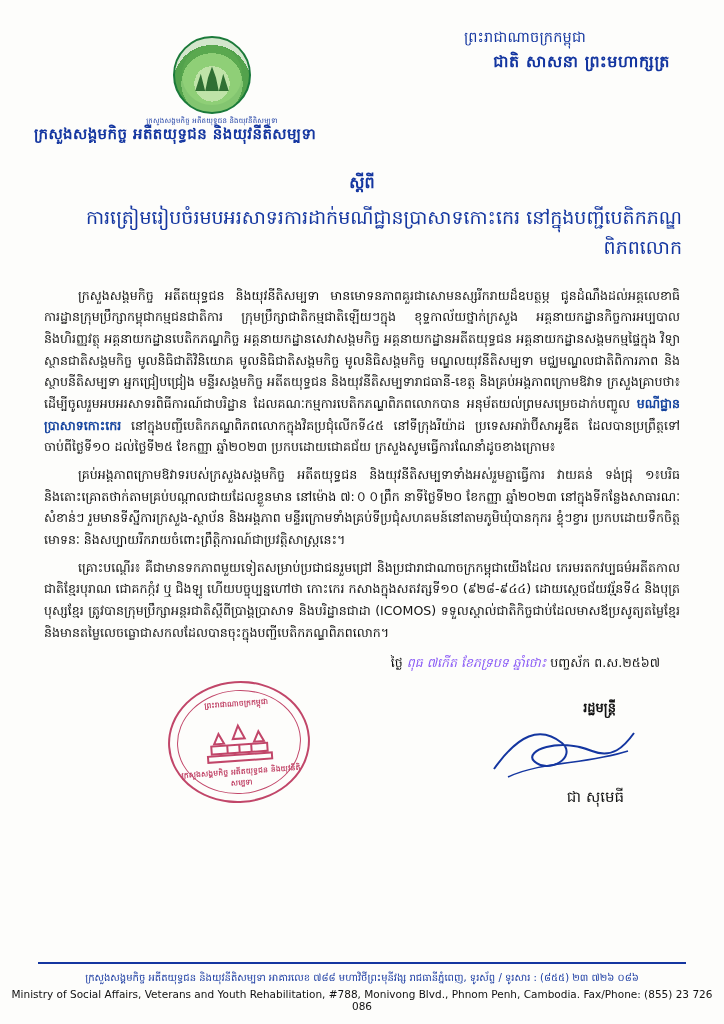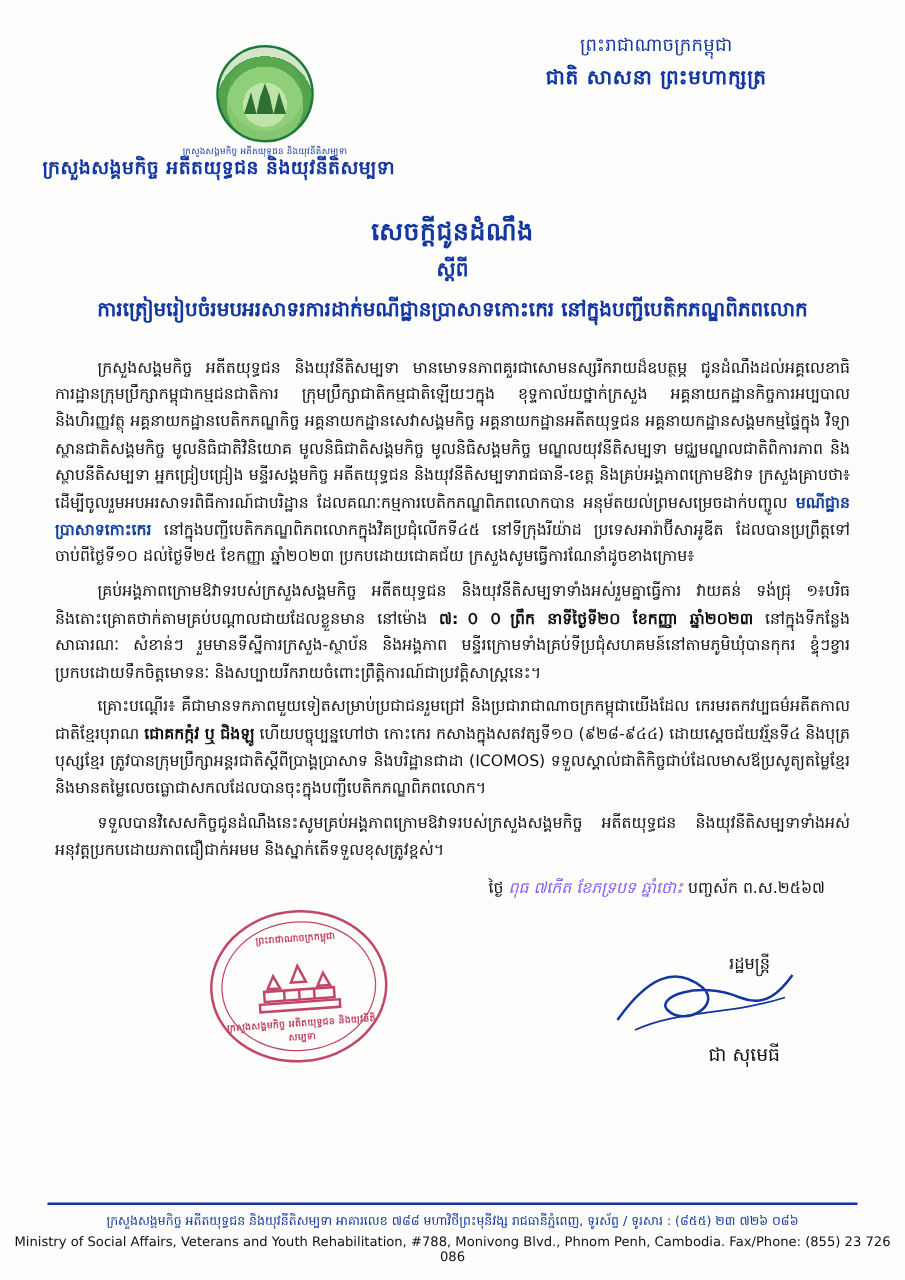--- a/index.html
+++ b/index.html
@@ -38,20 +38,21 @@
   }
   .national-motto .line1 {
     font-size: 14.5px;
     letter-spacing: .2px;
   }
   .national-motto .line2 {
     font-size: 16px;
     font-weight: bold;
     letter-spacing: .6px;
     margin-top: 2px;
+    text-align: right;
   }
   .emblem-wrap {
     position: absolute;
     left: 128px;
     top: 36px;
     width: 168px;
     text-align: center;
   }
   .emblem {
     width: 78px;
@@ -107,40 +108,41 @@
     font-size: 20px;
     font-weight: bold;
     letter-spacing: .5px;
   }
   .doc-sub {
     font-size: 16px;
     font-weight: bold;
     margin-top: 3px;
   }
   .doc-topic {
-    font-size: 16px;
-    font-weight: bold;
+    font-size: 19px;
+    font-weight: normal;
     margin-top: 6px;
     line-height: 1.6;
     padding: 0 42px;
+    text-align: right;
   }
   
   .body {
     margin: 22px 44px 0 44px;
     color: #111;
     font-size: 12.6px;
     line-height: 1.72;
     text-align: justify;
   }
   .body p {
     margin: 0 0 6px 0;
     text-indent: 34px;
   }
   .body .b {
-    font-weight: bold;
+    font-weight: normal;
   }
   .body .blue {
     color: #14439e;
     font-weight: bold;
   }
   
   .sig-area {
     position: relative;
     margin-top: 12px;
     height: 160px;
@@ -160,23 +162,23 @@
   .date-line2 {
     position: absolute;
     right: 96px;
     top: 22px;
     font-size: 12.6px;
     white-space: nowrap;
   }
   .minister-label {
     position: absolute;
     right: 108px;
-    top: 60px;
+    top: 44px;
     font-size: 13px;
-    font-weight: normal;
+    font-weight: bold;
   }
   .signature-scribble {
     position: absolute;
     right: 86px;
     top: 62px;
     width: 150px;
     height: 70px;
   }
   .signature-scribble svg { width: 100%; height: 100%; }
   .signer-name {
@@ -265,21 +267,20 @@
       <div class="emblem">
         <div class="emblem-ring-text"></div>
       </div>
       <div class="emblem-caption">ក្រសួងសង្គមកិច្ច អតីតយុទ្ធជន និងយុវនីតិសម្បទា</div>
     </div>
 
     <div class="ministry-line">ក្រសួងសង្គមកិច្ច អតីតយុទ្ធជន និងយុវនីតិសម្បទា</div>
   </div>
 
   <div class="title-block">
-    <div class="doc-type">សេចក្តីជូនដំណឹង</div>
     <div class="doc-sub">ស្តីពី</div>
     <div class="doc-topic">ការត្រៀមរៀបចំរមបអរសាទរការដាក់មណីជ្ឋានប្រាសាទកោះកេរ
 នៅក្នុងបញ្ជីបេតិកភណ្ឌពិភពលោក</div>
   </div>
 
   <div class="body">
 
     <p>
       <span>ក្រសួងសង្គមកិច្ច អតីតយុទ្ធជន និងយុវនីតិសម្បទា មានមោទនភាពគួរជាសោមនស្សរីករាយដ៏ឧបត្ថម្ភ ជូនដំណឹងដល់អគ្គលេខាធិការដ្ឋានក្រុមប្រឹក្សាកម្ពុជាកម្មជនជាតិការ ក្រុមប្រឹក្សាជាតិកម្មជាតិឡើយៗក្នុង ខុទ្ទកាល័យថ្នាក់ក្រសួង អគ្គនាយកដ្ឋានកិច្ចការអប្បបាលនិងហិរញ្ញវត្ថុ អគ្គនាយកដ្ឋានបេតិកភណ្ឌកិច្ច អគ្គនាយកដ្ឋានសេវាសង្គមកិច្ច អគ្គនាយកដ្ឋានអតីតយុទ្ធជន អគ្គនាយកដ្ឋានសង្គមកម្មផ្ទៃក្នុង វិទ្យាស្ថានជាតិសង្គមកិច្ច មូលនិធិជាតិវិនិយោគ មូលនិធិជាតិសង្គមកិច្ច មូលនិធិសង្គមកិច្ច មណ្ឌលយុវនីតិសម្បទា មជ្ឈមណ្ឌលជាតិពិការភាព និងស្ថាបនីតិសម្បទា អ្នកជ្រៀបជ្រៀង មន្ទីរសង្គមកិច្ច អតីតយុទ្ធជន និងយុវនីតិសម្បទារាជធានី-ខេត្ត និងគ្រប់អង្គភាពក្រោមឱវាទ ក្រសួងគ្រាបថា៖ ដើម្បីចូលរួមអបអរសាទរពិធីការណ៍ជាបរិដ្ឋាន ដែលគណៈកម្មការបេតិកភណ្ឌពិភពលោកបាន អនុម័តយល់ព្រមសម្រេចដាក់បញ្ចូល</span>
       <span class="blue">មណីជ្ឋានប្រាសាទកោះកេរ</span>
@@ -291,21 +292,20 @@
       <span class="b">៧:００ព្រឹក នាទីថ្ងៃទី២០ ខែកញ្ញា ឆ្នាំ២០២៣</span>
       <span>នៅក្នុងទីកន្លែងសាធារណៈ សំខាន់ៗ រួមមានទីស្នីការក្រសួង-ស្ថាប័ន និងអង្គភាព មន្ទីរក្រោមទាំងគ្រប់ទីប្រជុំសហគមន៍នៅតាមភូមិឃុំបានកុករ ខ្ទុំៗខ្វារ ប្រកបដោយទឹកចិត្តមោទនៈ និងសប្បាយរីករាយចំពោះព្រឹត្តិការណ៍ជាប្រវត្តិសាស្ត្រនេះ។</span>
     </p>
 
     <p>
       <span>គ្រោះបណ្តើរ៖ គឺជាមានទកភាពមួយទៀតសម្រាប់ប្រជាជនរួមជ្រៅ និងប្រជារាជាណាចក្រកម្ពុជាយើងដែល កេរមរតកវប្បធម៌អតីតកាលជាតិខ្មែរបុរាណ </span>
       <span class="b">ជោគកក្កំវ ឬ ជិងឡូ</span>
       <span>ហើយបច្ចុប្បន្នហៅថា កោះកេរ កសាងក្នុងសតវត្សទី១០ (៩២៨-៩៤៤) ដោយស្តេចជ័យវរ្ម័នទី៤ និងបុត្របុស្សខ្មែរ ត្រូវបានក្រុមប្រឹក្សាអន្តរជាតិស្តីពីប្រាង្គប្រាសាទ និងបរិដ្ឋានជាដា (ICOMOS) ទទួលស្គាល់ជាតិកិច្ចជាប់ដែលមាសឪប្រសូត្យតម្លៃខ្មែរ និងមានតម្លៃលេចធ្លោជាសកលដែលបានចុះក្នុងបញ្ជីបេតិកភណ្ឌពិភពលោក។</span>
     </p>
 
-    <p>ទទួលបានវិសេសកិច្ចជូនដំណឹងនេះសូមគ្រប់អង្គភាពក្រោមឱវាទរបស់ក្រសួងសង្គមកិច្ច អតីតយុទ្ធជន និងយុវនីតិសម្បទាទាំងអស់អនុវត្តប្រកបដោយភាពជឿជាក់អមម និងស្នាក់តើទទួលខុសត្រូវខ្ពស់។</p>
 
   </div>
 
   <div class="sig-area">
 
     <div class="date-line">
       <span>ថ្ងៃ</span>
       <span class="hand">ពុធ ៧កើត ខែភទ្របទ ឆ្នាំថោះ</span>
       <span>បញ្ចស័ក ព.ស.២៥៦៧</span>
     </div>

